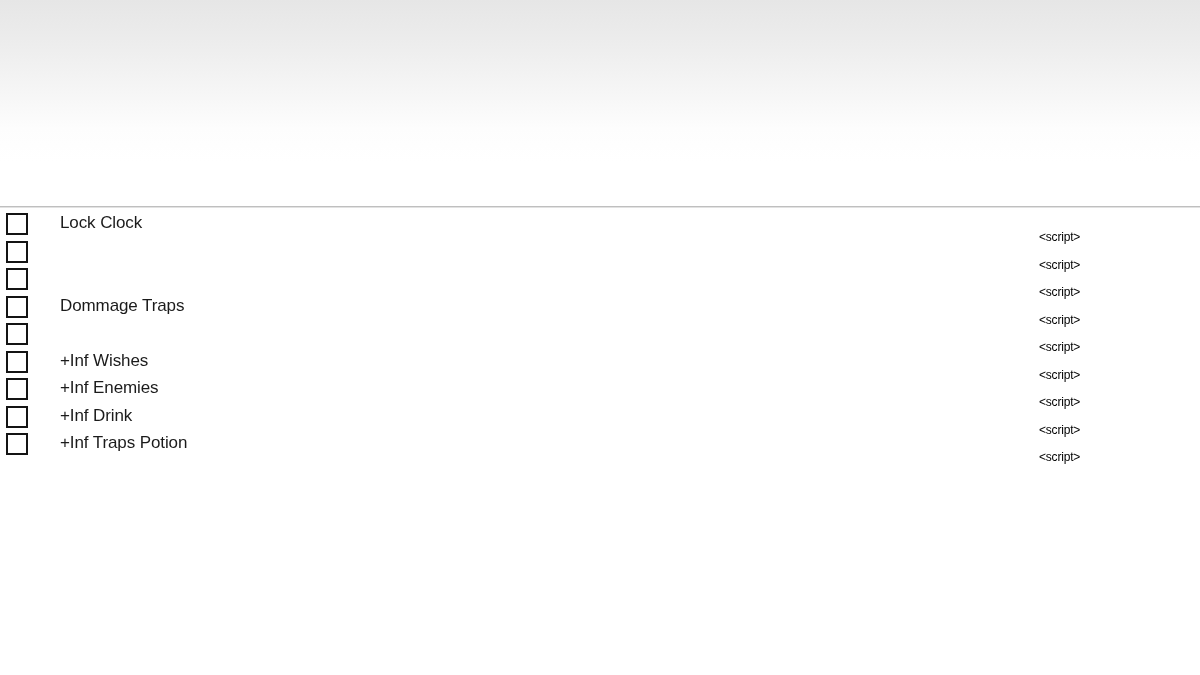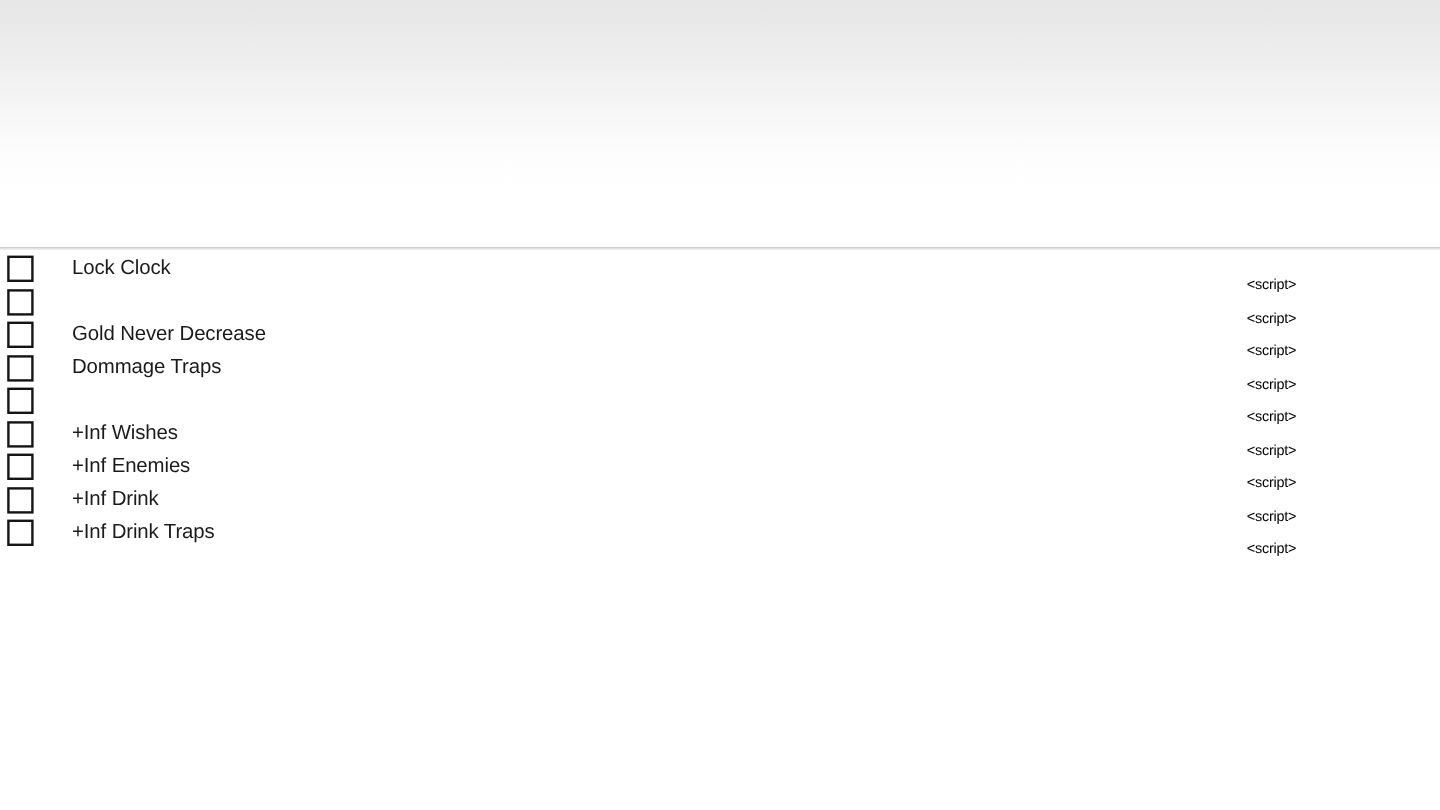--- a/index.html
+++ b/index.html
@@ -103,21 +103,20 @@
       <div class="row-checkbox"></div>
       <div class="row-label">Lock Clock</div>
       <div class="row-script">&lt;script&gt;</div>
     </div>
     <div class="cheat-row">
       <div class="row-checkbox"></div>
       <div class="row-script">&lt;script&gt;</div>
     </div>
     <div class="cheat-row">
       <div class="row-checkbox"></div>
-      <div class="row-label">Gold Never Decrease</div>
       <div class="row-script">&lt;script&gt;</div>
     </div>
     <div class="cheat-row">
       <div class="row-checkbox"></div>
       <div class="row-label">Dommage Traps</div>
       <div class="row-script">&lt;script&gt;</div>
     </div>
     <div class="cheat-row">
       <div class="row-checkbox"></div>
       <div class="row-script">&lt;script&gt;</div>
@@ -132,16 +131,16 @@
       <div class="row-label">+Inf Enemies</div>
       <div class="row-script">&lt;script&gt;</div>
     </div>
     <div class="cheat-row">
       <div class="row-checkbox"></div>
       <div class="row-label">+Inf Drink</div>
       <div class="row-script">&lt;script&gt;</div>
     </div>
     <div class="cheat-row">
       <div class="row-checkbox"></div>
-      <div class="row-label">+Inf Drink Traps</div>
+      <div class="row-label">+Inf Traps Potion</div>
       <div class="row-script">&lt;script&gt;</div>
     </div>
   </div>
 
 </body></html>

